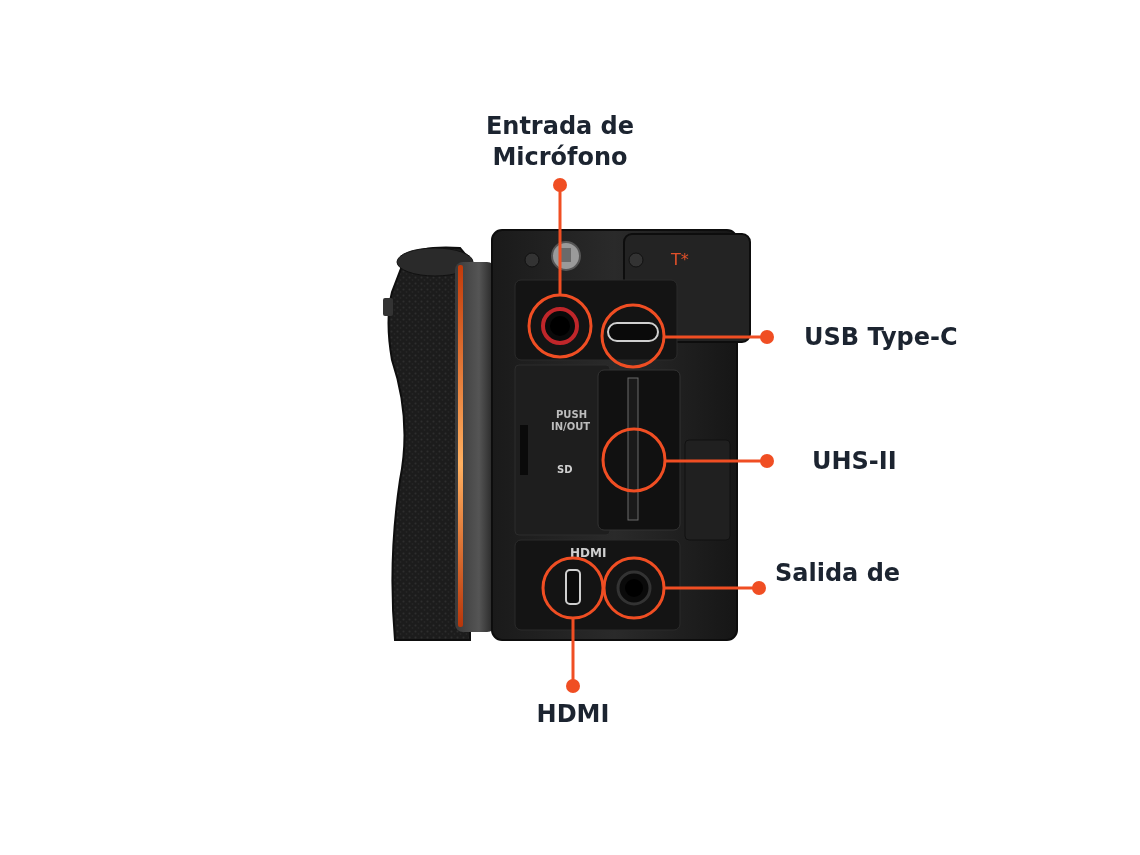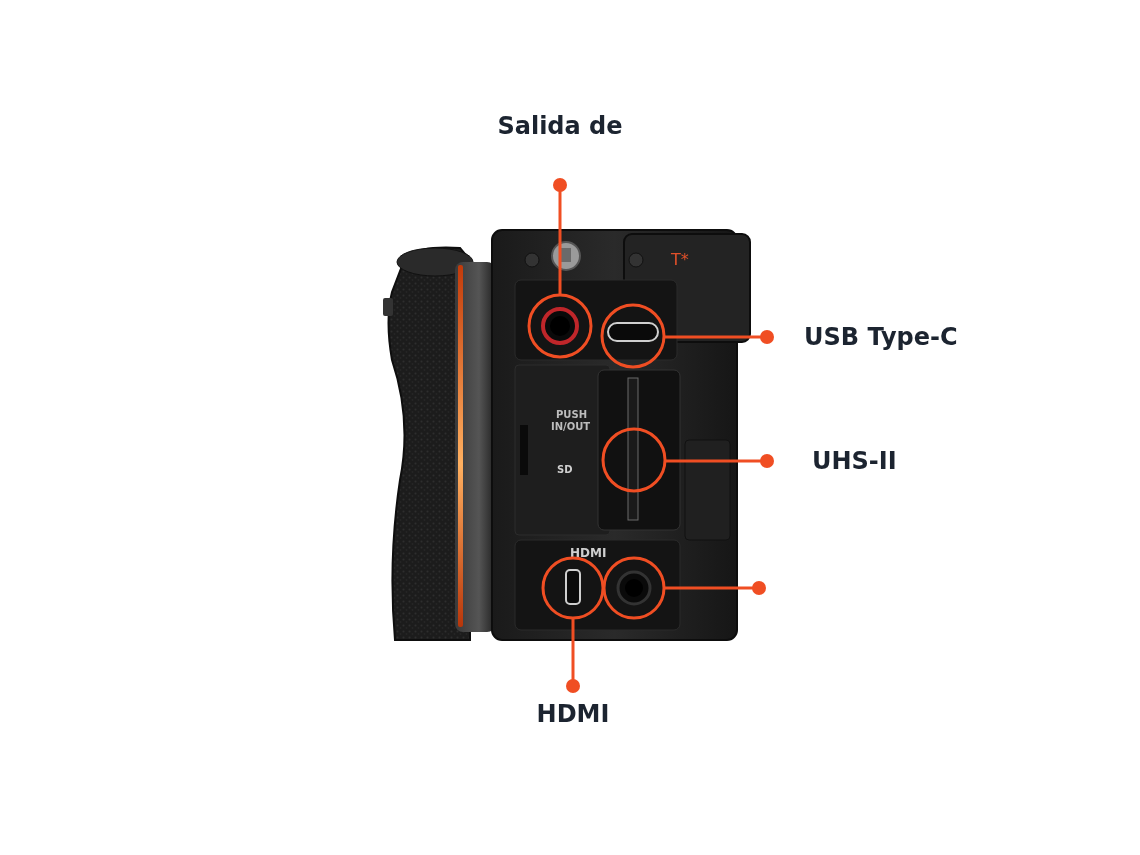--- a/index.html
+++ b/index.html
@@ -105,29 +105,31 @@
   <g fill="#f04e23">
     <circle cx="560" cy="185" r="7"></circle>
     <circle cx="767" cy="337" r="7"></circle>
     <circle cx="767" cy="461" r="7"></circle>
     <circle cx="759" cy="588" r="7"></circle>
     <circle cx="573" cy="686" r="7"></circle>
   </g>
 </svg>
 
 <div class="label center" style="left:460px; top:111px; width:200px;">
-  <div>Salida de</div>
+  <div>Entrada de</div>
+  <div>Micrófono</div>
 </div>
 
 <div class="label" style="left:804px; top:322px;">
   <span>USB Type-C</span>
 </div>
 
 <div class="label" style="left:812px; top:446px;">
   <span>UHS-II</span>
 </div>
 
 <div class="label" style="left:775px; top:558px;">
+  <div>Salida de</div>
 </div>
 
 <div class="label center" style="left:513px; top:699px; width:120px;">
   <span>HDMI</span>
 </div>
 
 </body></html>

